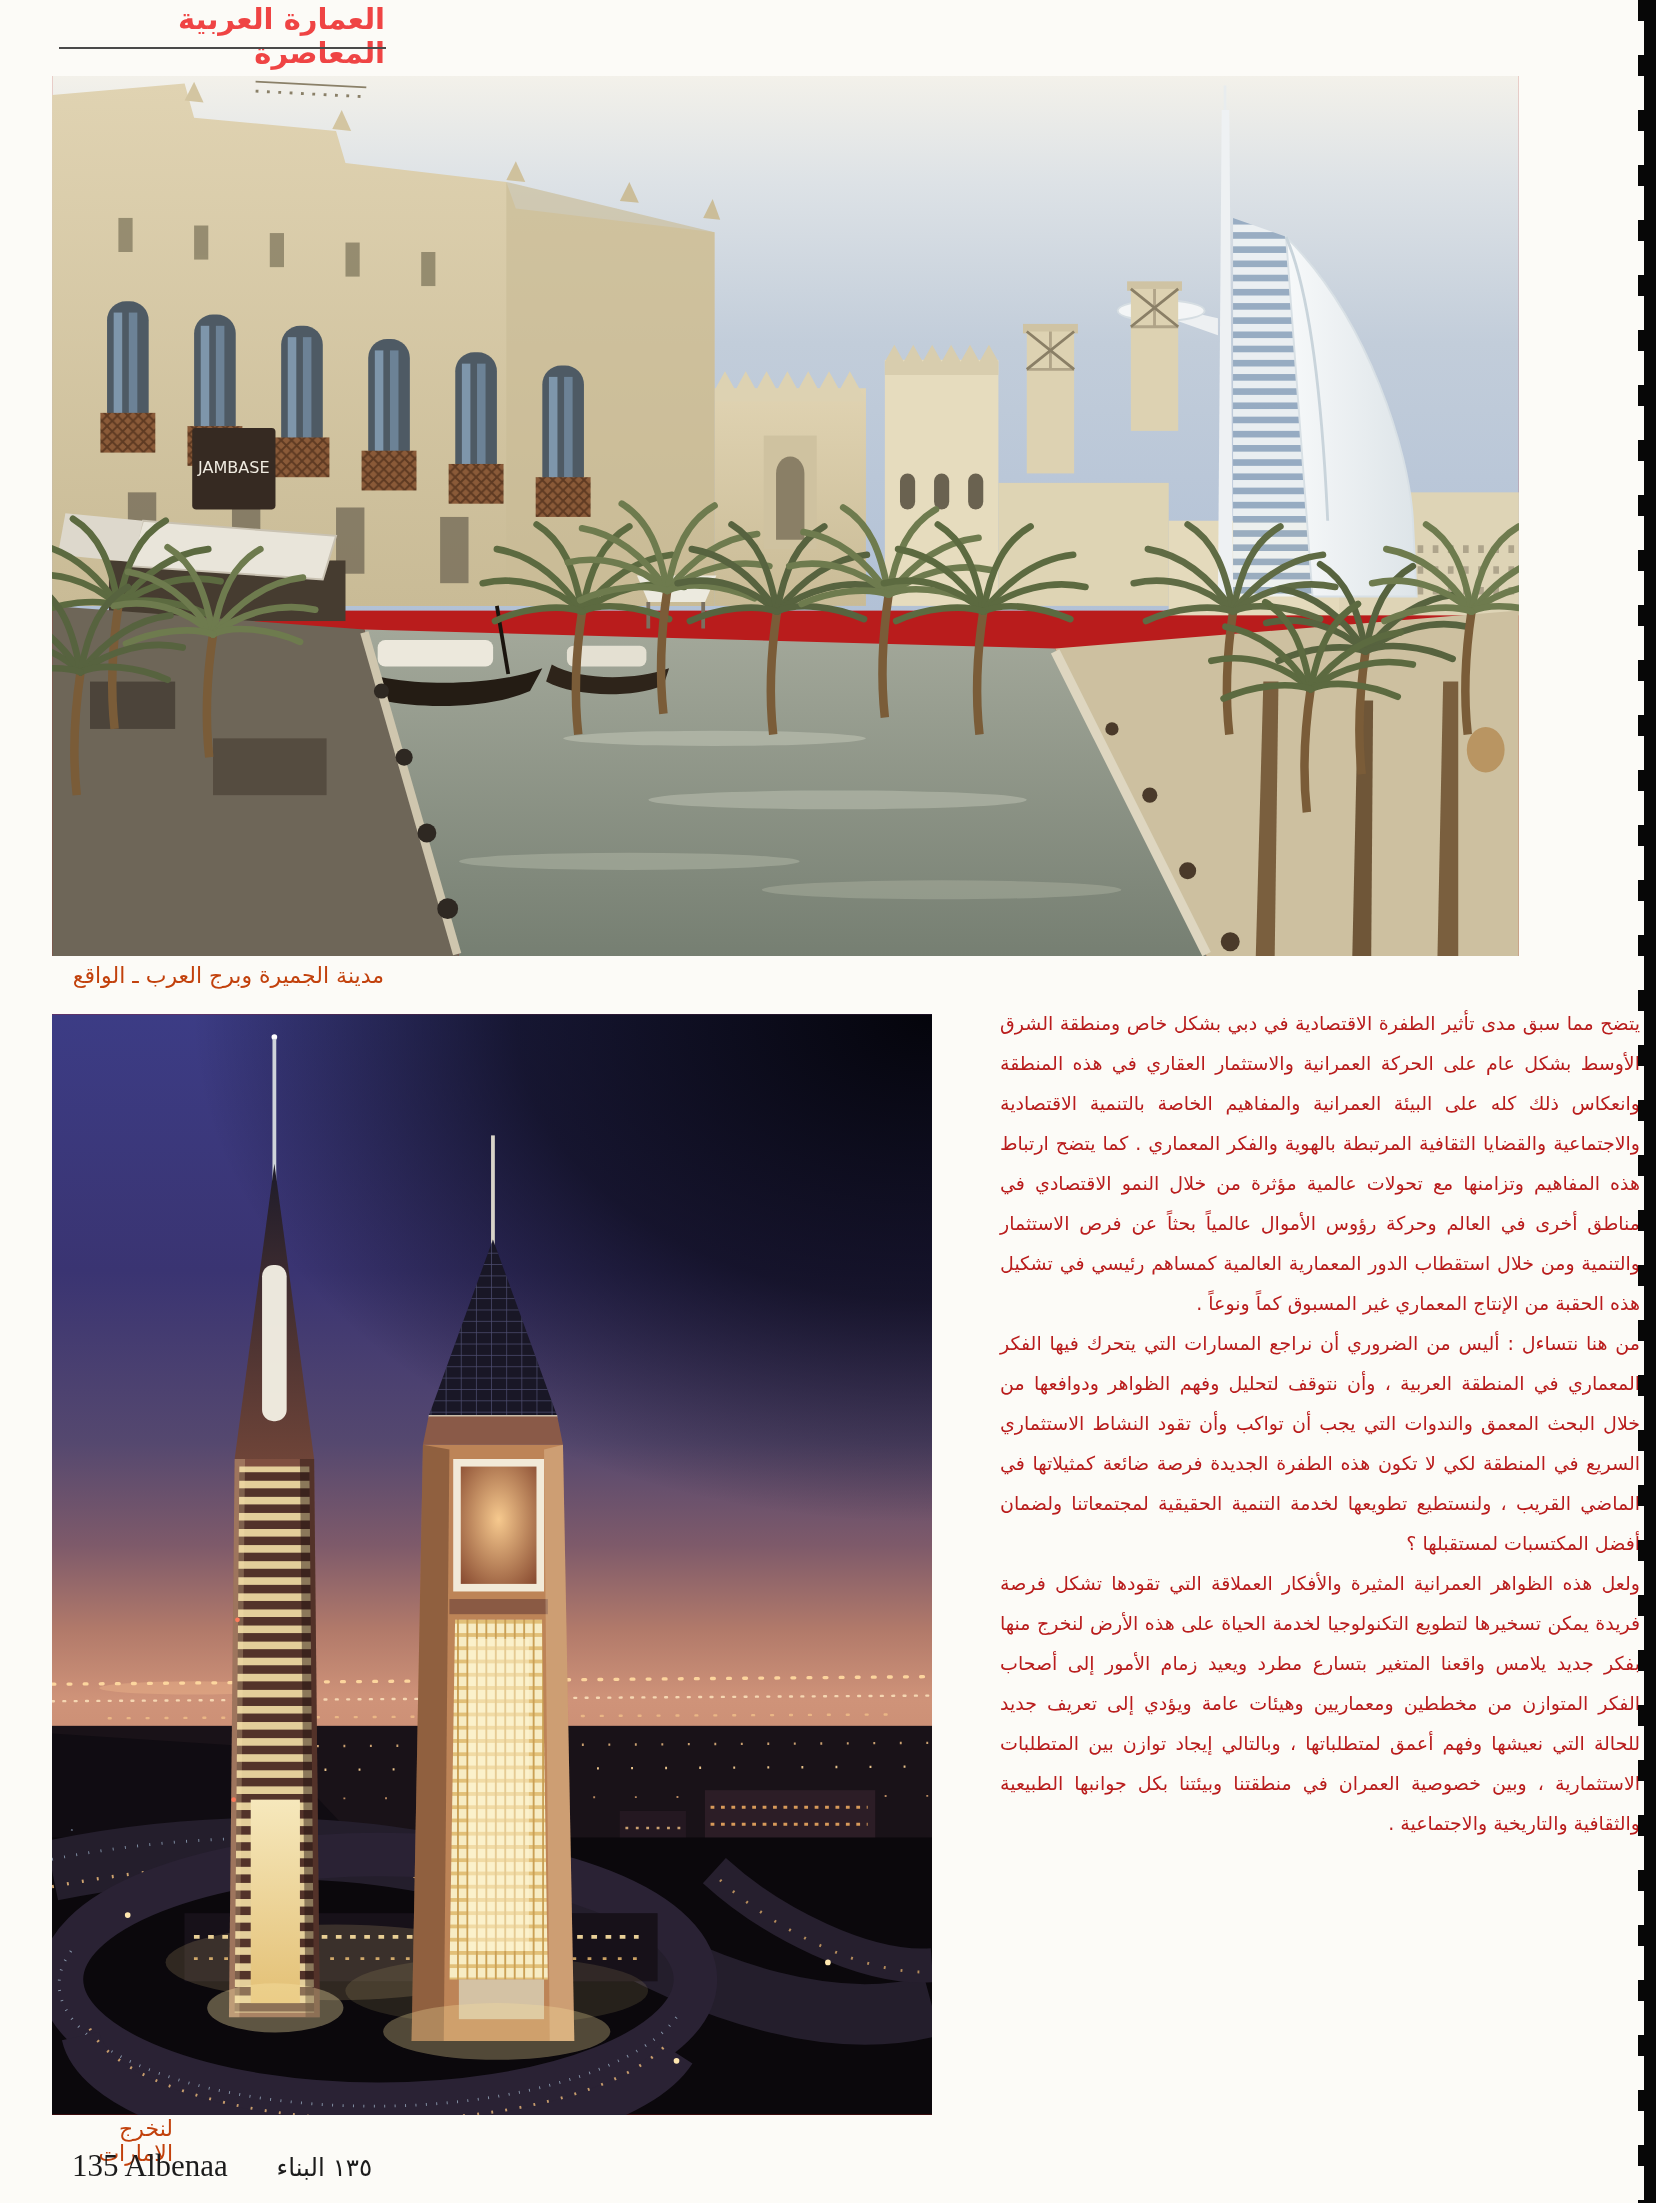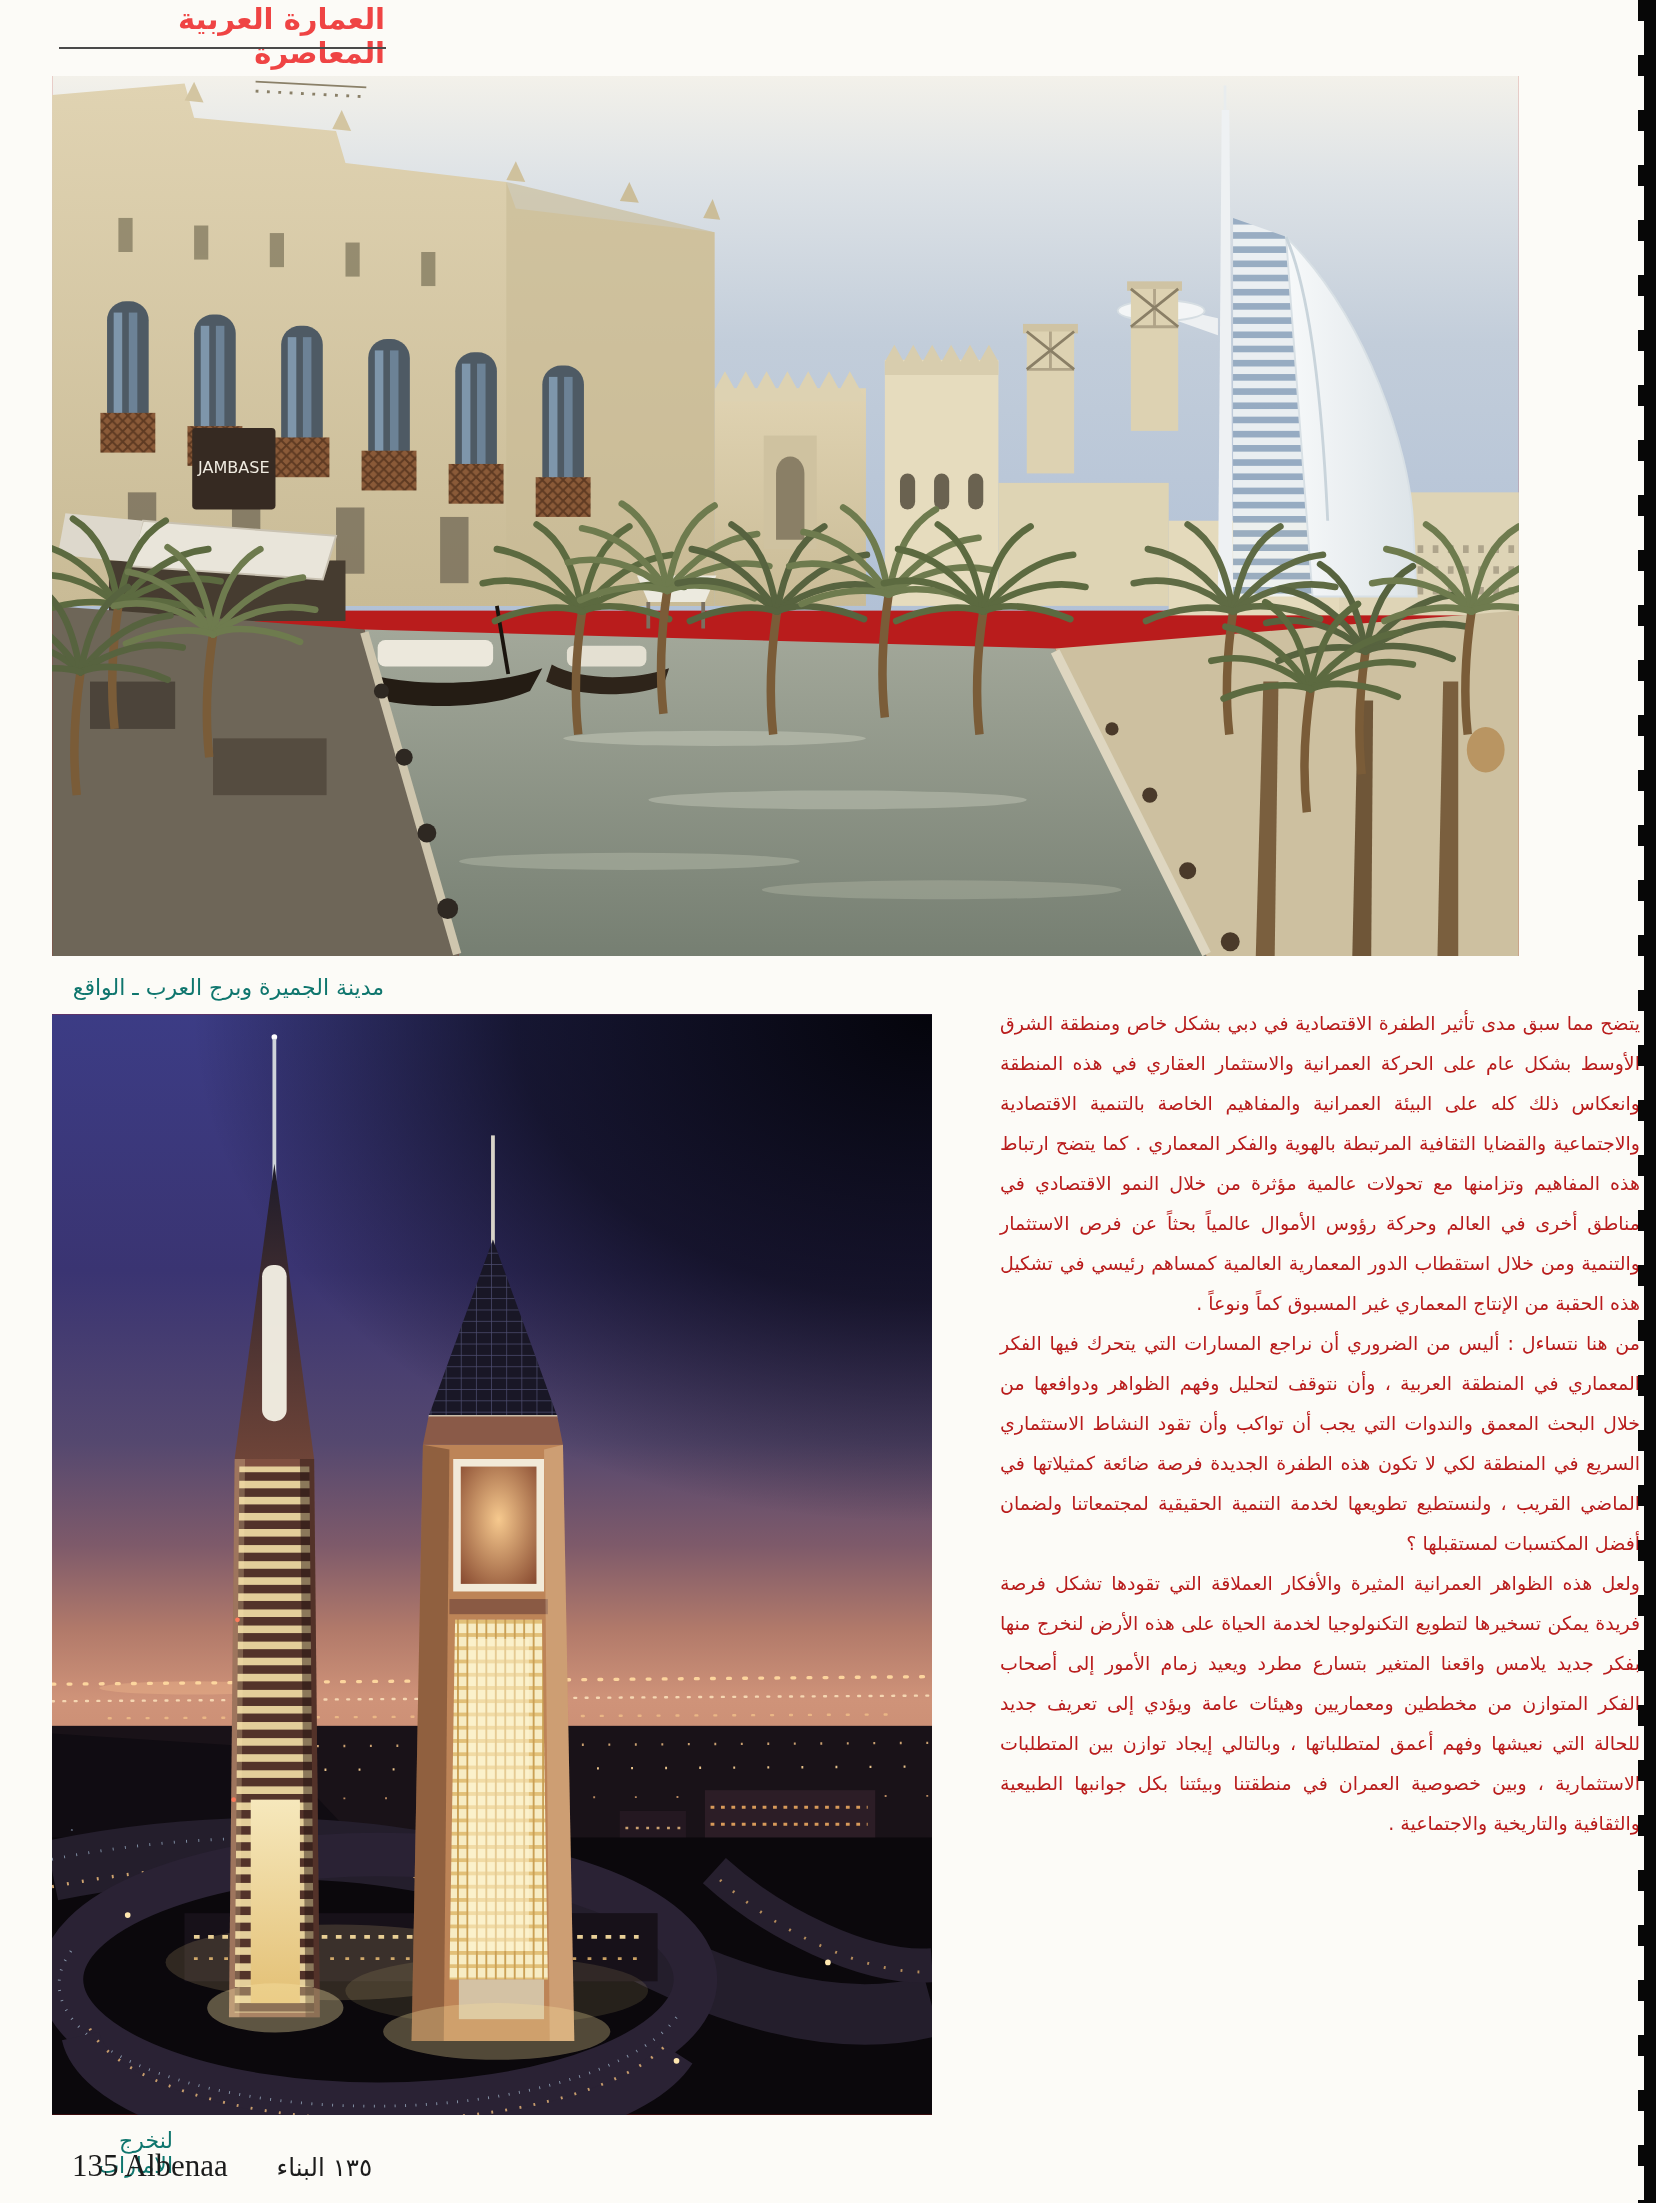--- a/index.html
+++ b/index.html
@@ -12,21 +12,21 @@
         direction:rtl;text-align:right;font-weight:bold;font-size:29px;
         color:#ef4444;letter-spacing:0;}
   .hdr-rule{position:absolute;left:59px;top:47px;width:327px;height:1.9px;
         background:#4a4a4a;}
   
   .photo{position:absolute;overflow:hidden;background:#b91c1c;}
   .photo-top{left:52px;top:76px;width:1467px;height:880px;}
   .photo-bottom{left:52px;top:1014px;width:880px;height:1101px;}
   .photo svg{display:block;}
   
-  .cap{position:absolute;direction:rtl;font-size:22px;color:#0f766e;margin-top:12px;}
+  .cap{position:absolute;direction:rtl;font-size:22px;color:#c2410c;}
   .cap-top{left:62px;top:963px;width:322px;text-align:right;}
   .cap-bottom{left:59px;top:2116px;width:114px;text-align:right;}
   
   .article{position:absolute;left:1000px;top:1003px;width:640px;
         direction:rtl;text-align:justify;color:#b91c1c;
         font-size:19px;line-height:40px;}
   .article p{margin:0;}
   
   .footer{position:absolute;left:72px;top:2148px;height:38px;}
   .footer .latin{font-family:"Liberation Serif","DejaVu Serif",serif;

